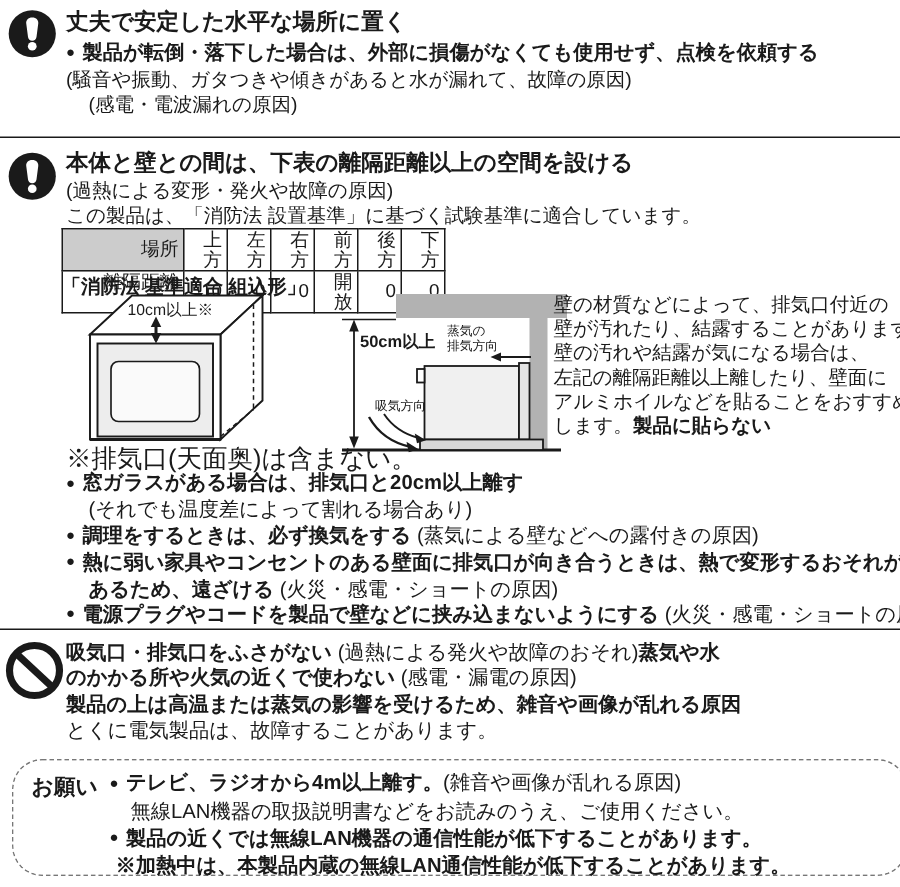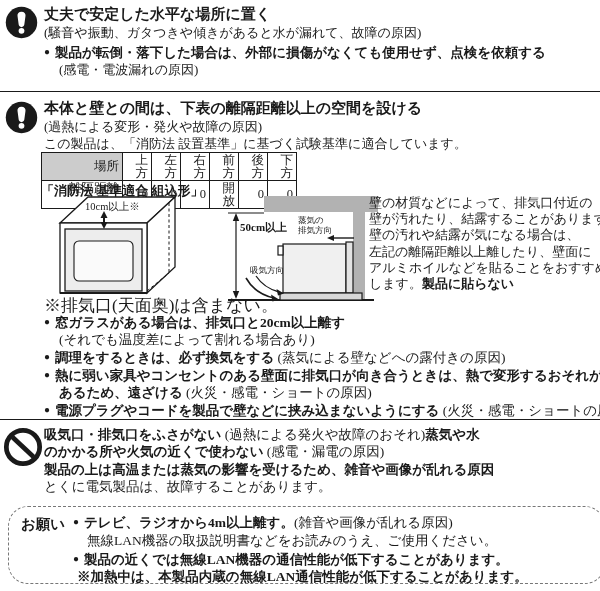--- a/index.html
+++ b/index.html
@@ -1,17 +1,17 @@
 <!DOCTYPE html>
 <html><head>
 <meta charset="utf-8">
 <style>
   html,body{margin:0;padding:0;background:#fff;}
   .page{position:relative;width:600px;height:591px;background:#ffffff;color:#1a1a1a;
-        font-family:Liberation Serif, serif;overflow:hidden;}
+        font-family:Liberation Sans, sans-serif;overflow:hidden;}
   .abs{position:absolute;}
   .line{white-space:nowrap;line-height:17.3px;font-size:13.5px;}
   .b{font-weight:bold;}
   .t13{font-size:13px;}
   .t15{font-size:15px;line-height:19px;}
   .blt{font-size:10px;margin-right:5px;vertical-align:1.5px;}
   .hr{position:absolute;left:0;width:600px;height:0;border-top:1.6px solid #1a1a1a;}
   .clr-table{border-collapse:collapse;font-size:12.5px;line-height:1;}
   .clr-table th,.clr-table td{border:1.2px solid #1a1a1a;height:15px;padding:1px 3px;
         font-weight:normal;text-align:right;}
@@ -29,24 +29,24 @@
 
 <div class="page">
 
   <svg class="abs" style="left:5px;top:6px" width="33" height="33" viewBox="0 0 42 42">
     <circle cx="21" cy="21" r="20" fill="#1a1a1a"></circle>
     <path d="M21 7.2c3.5 0 5.4 2.2 5.1 5.2l-1.5 11.3c-.26 2-1.65 3.2-3.6 3.2s-3.34-1.2-3.6-3.2L15.9 12.4c-.3-3 1.6-5.2 5.1-5.2z" fill="#ffffff"></path>
     <circle cx="21" cy="31.6" r="3.7" fill="#ffffff"></circle>
   </svg>
   <div class="abs" style="left:44px;top:5px">
     <div class="line t15 b">丈夫で安定した水平な場所に置く</div>
-    <div class="line t13">(騒音や振動、ガタつきや傾きがあると水が漏れて、故障の原因)</div>
     <div class="line" style="margin-top:2px">
       <span class="blt b">●</span><span class="b">製品が転倒・落下した場合は、外部に損傷がなくても使用せず、点検を依頼する</span>
     </div>
+    <div class="line t13">(騒音や振動、ガタつきや傾きがあると水が漏れて、故障の原因)</div>
     <div class="line t13" style="margin-left:15px">(感電・電波漏れの原因)</div>
   </div>
 
   <div class="hr" style="top:91px"></div>
 
   <svg class="abs" style="left:5px;top:101px" width="33" height="33" viewBox="0 0 42 42">
     <circle cx="21" cy="21" r="20" fill="#1a1a1a"></circle>
     <path d="M21 7.2c3.5 0 5.4 2.2 5.1 5.2l-1.5 11.3c-.26 2-1.65 3.2-3.6 3.2s-3.34-1.2-3.6-3.2L15.9 12.4c-.3-3 1.6-5.2 5.1-5.2z" fill="#ffffff"></path>
     <circle cx="21" cy="31.6" r="3.7" fill="#ffffff"></circle>
   </svg>

